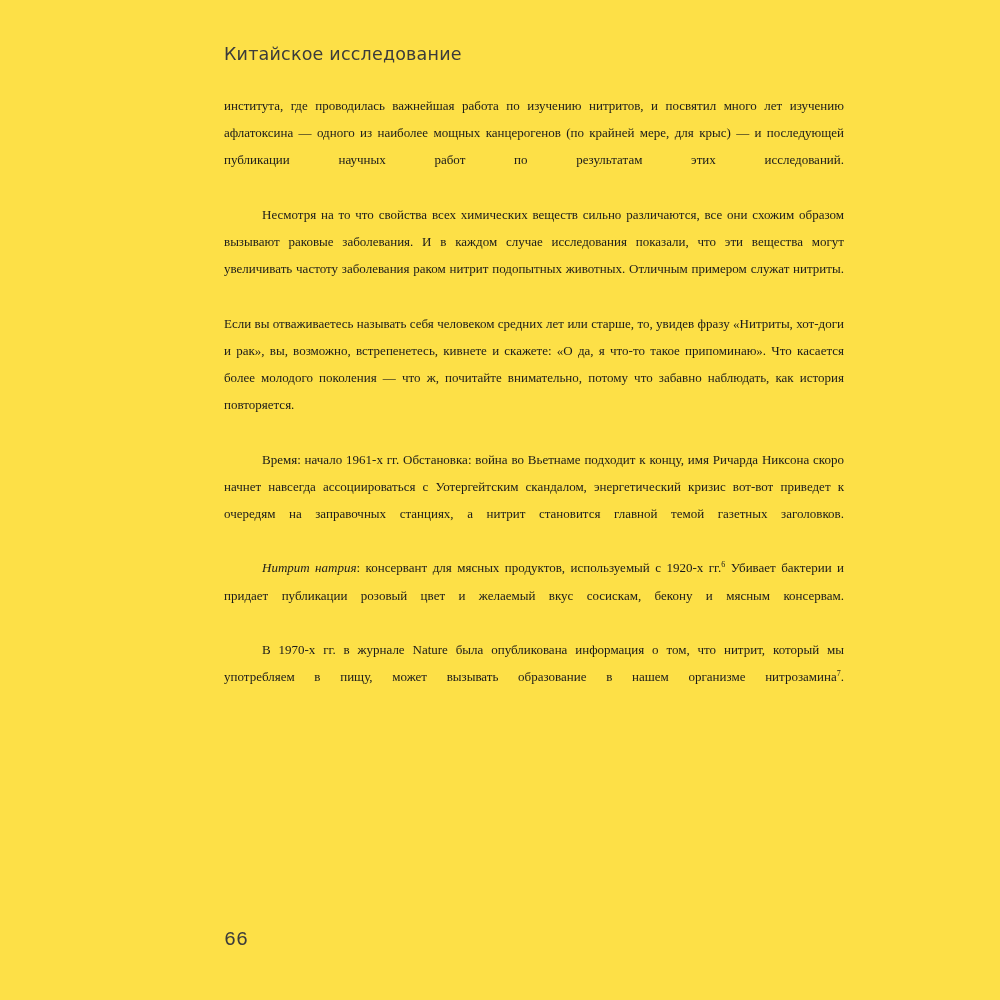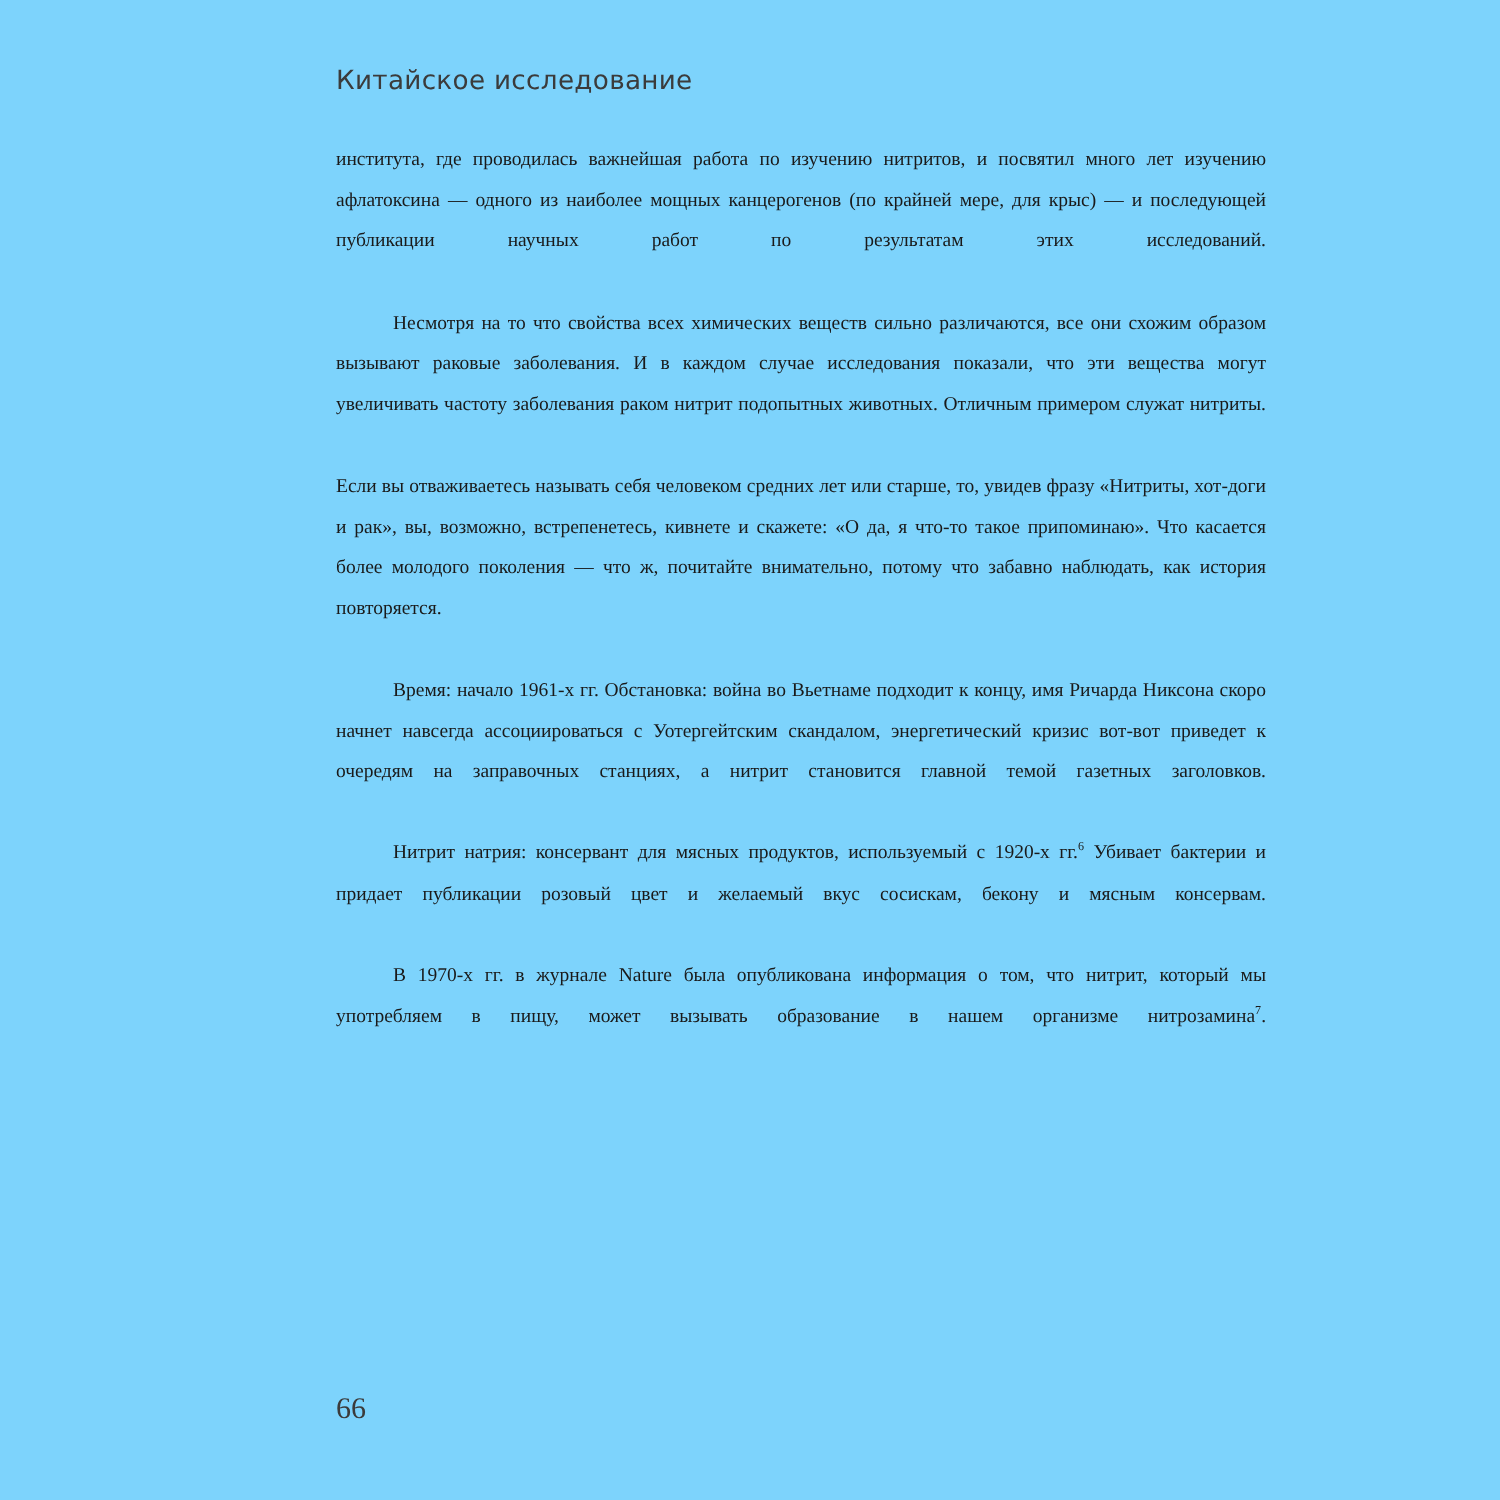--- a/index.html
+++ b/index.html
@@ -16,21 +16,21 @@
     color: #1a1a1a;
     -webkit-font-smoothing: antialiased;
   }
 
   .page {
     position: absolute;
     left: 0;
     top: 0;
     width: 1000px;
     height: 1000px;
-    background: #7dd3fc;
+    background: #fde047;
   }
 
   
   .running-header {
     position: absolute;
     left: 224px;
     top: 44px;
     width: 620px;
     font-family: "DejaVu Sans", "Liberation Sans", sans-serif;
     font-size: 17.5px;
@@ -85,34 +85,35 @@
     transform-origin: left center;
     white-space: nowrap;
   }
   .heading-block {
     padding-top: 33px;
     padding-bottom: 17px;
   }
 
   
   .term {
+    font-style: italic;
     margin-top: 36px;
   }
   sup.footnote-ref {
     font-size: 0.62em;
     vertical-align: super;
     line-height: 0;
   }
 
   
   .folio {
     position: absolute;
     left: 224px;
     top: 928px;
-    font-family: Liberation Serif, serif;
+    font-family: Liberation Mono, monospace;
     font-size: 20px;
     font-weight: 400;
     color: #3b3b3b;
   }
 </style>
 </head>
 <body>
 
 <div class="page">
 

